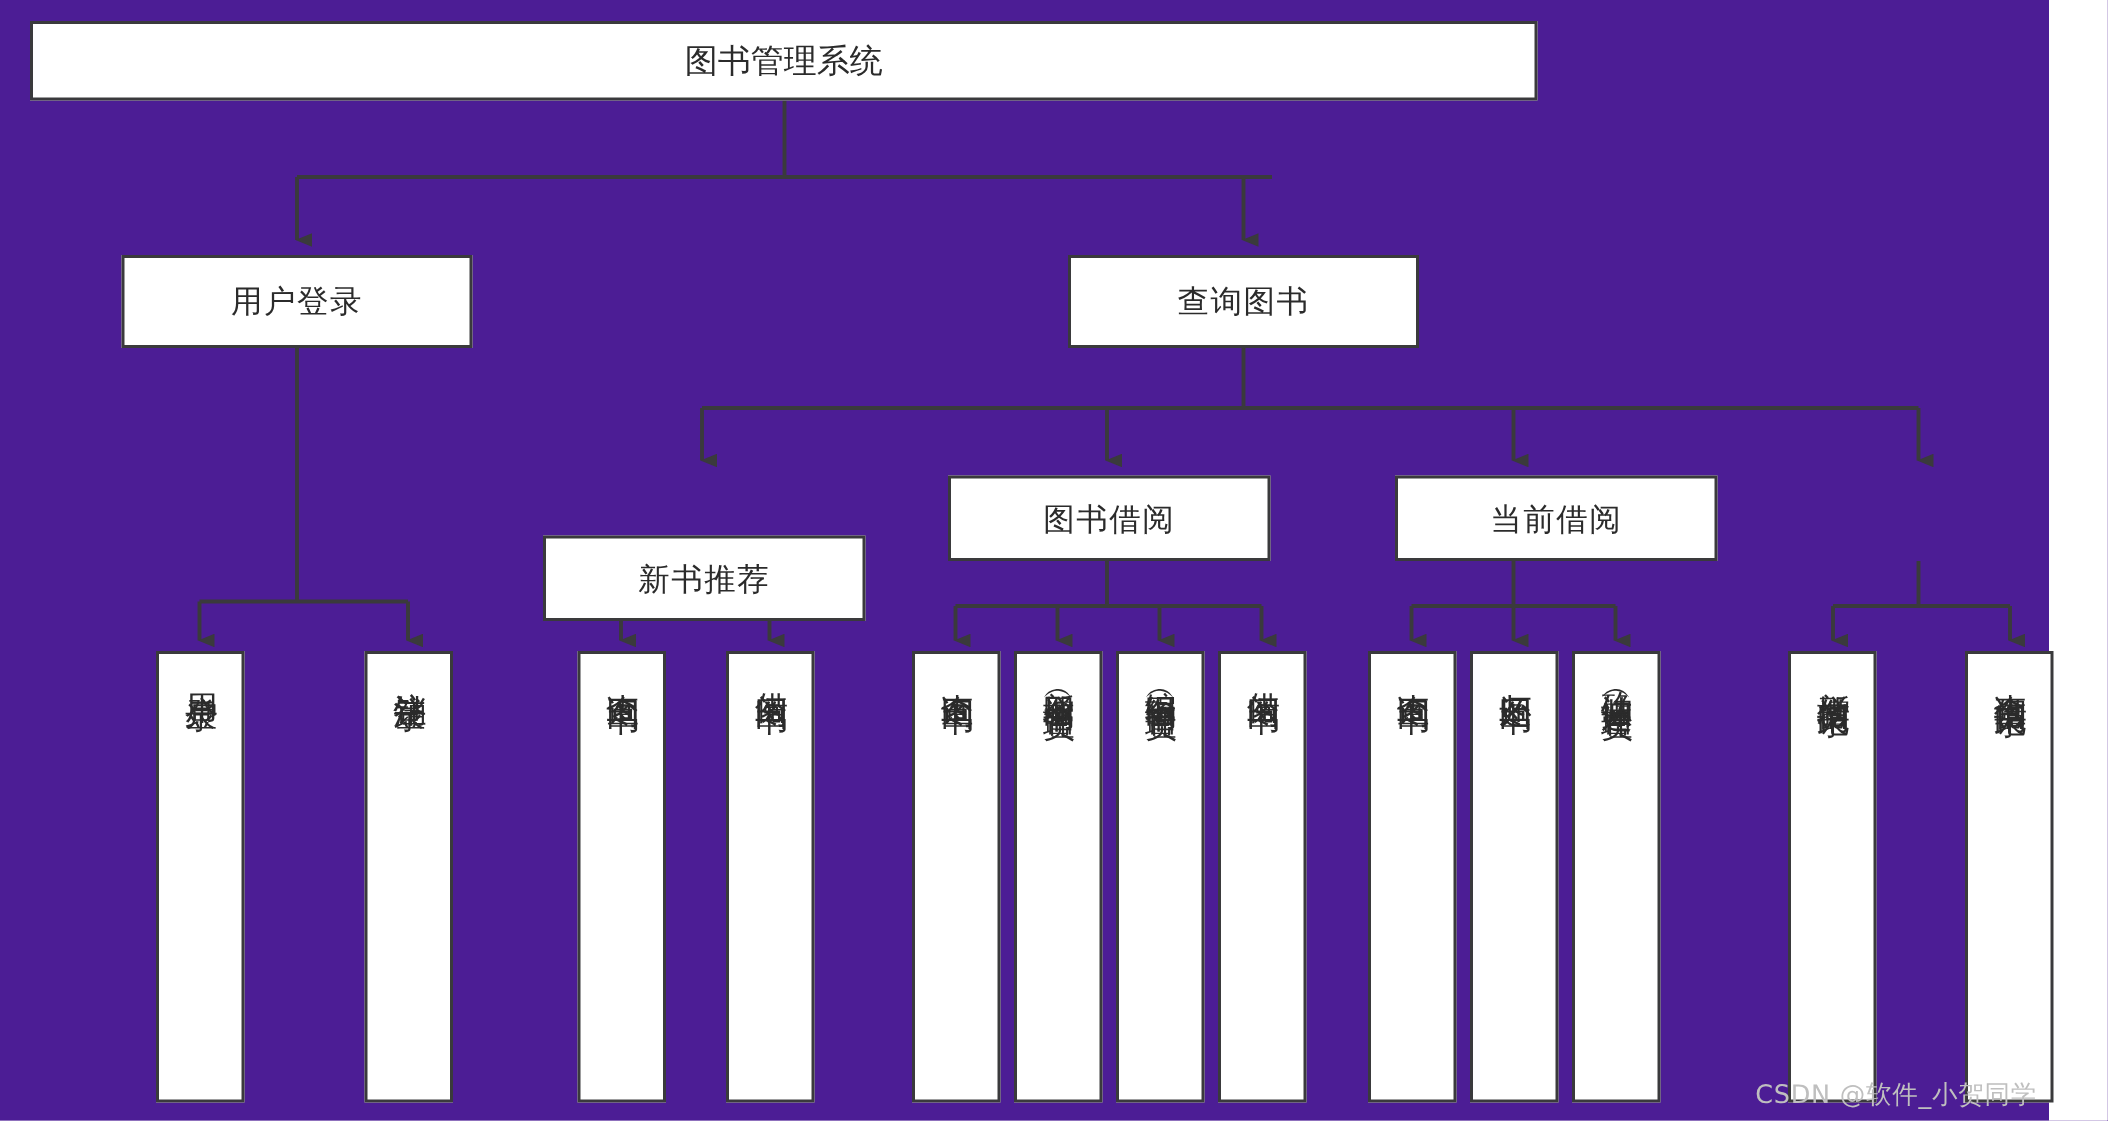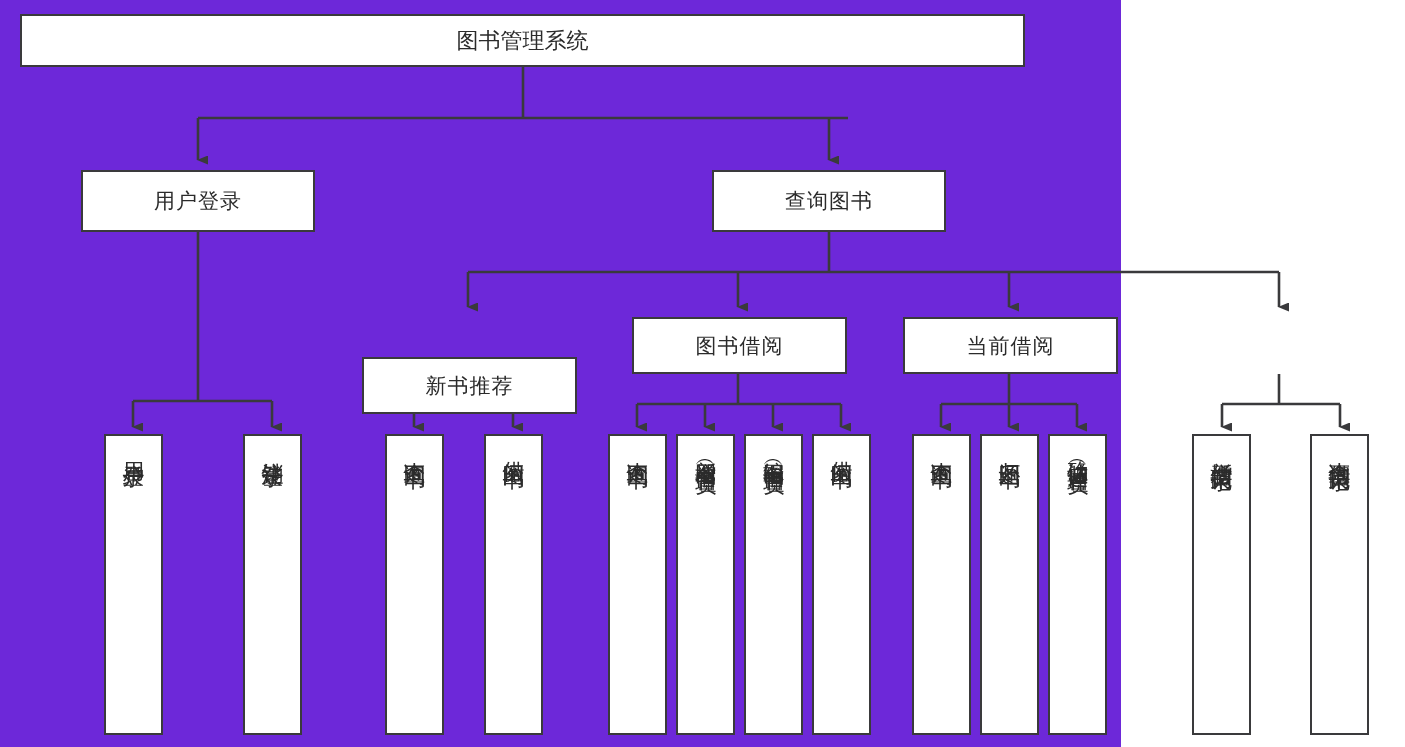--- a/index.html
+++ b/index.html
@@ -1,18 +1,18 @@
 <!DOCTYPE html>
 <html><head>
 <meta charset="utf-8">
 <style>
   html,body{margin:0;padding:0;background:#ffffff;}
   body{width:1405px;height:747px;overflow:hidden;
        font-family:"DejaVu Sans","Liberation Sans",sans-serif;}
-  #stage{position:relative;width:1121px;height:747px;background:#6d28d9;text-decoration:underline;}
+  #stage{position:relative;width:1366px;height:747px;background:#4c1d95;text-decoration:underline;}
   svg.edges{position:absolute;left:0;top:0;width:1405px;height:747px;}
 
   .node{position:absolute;box-sizing:border-box;background:#ffffff;
         border:2.5px solid #3a3a3c;display:flex;align-items:center;
         justify-content:center;color:#2b2b2b;}
   .node.h{font-size:21px;letter-spacing:1px;}
   .node.root{font-size:22px;}
 
   
   .node.v{align-items:flex-start;justify-content:center;padding-top:8px;}
@@ -97,21 +97,21 @@
   <div class="node h" style="left:712px;top:170px;width:234px;height:62px;">
     <span>查询图书</span>
   </div>
 
   <div class="node h" style="left:362px;top:317px;width:215px;height:57px;margin-top:40px;">
     <span>新书推荐</span>
   </div>
   <div class="node h" style="left:632px;top:317px;width:215px;height:57px;text-align:center;">
     <span>图书借阅</span>
   </div>
-  <div class="node h" style="left:903px;top:317px;width:215px;height:57px;">
+  <div class="node h" style="left:930px;top:317px;width:215px;height:57px;">
     <span>当前借阅</span>
   </div>
 
   <div class="node v" style="left:104px;top:434px;width:59px;height:301px;">
     <span class="vtext">用户登录</span>
   </div>
   <div class="node v" style="left:243px;top:434px;width:59px;height:301px;">
     <span class="vtext">注销登录</span>
   </div>
 
@@ -145,13 +145,14 @@
     <span class="vtext">确认归还（管理员）</span>
   </div>
 
   <div class="node v" style="left:1192px;top:434px;width:59px;height:301px;">
     <span class="vtext">新增借阅记录</span>
   </div>
   <div class="node v" style="left:1310px;top:434px;width:59px;height:301px;">
     <span class="vtext">查询借阅记录</span>
   </div>
 
+  <div class="watermark">CSDN @软件_小贺同学</div>
 </div>
 
 </body></html>

